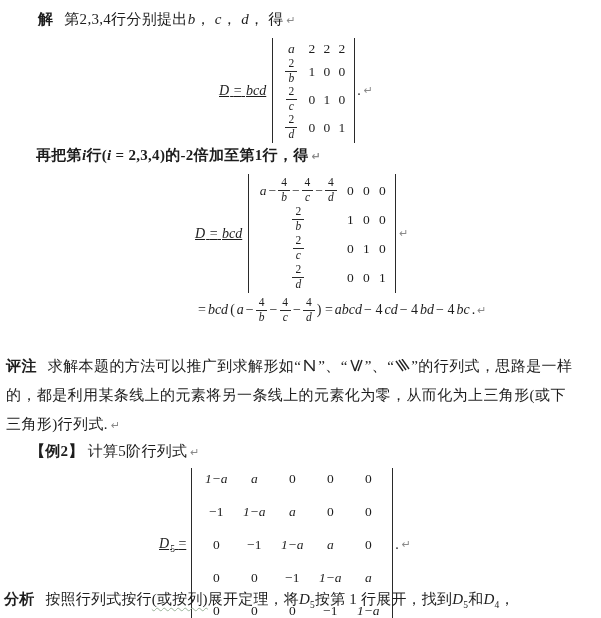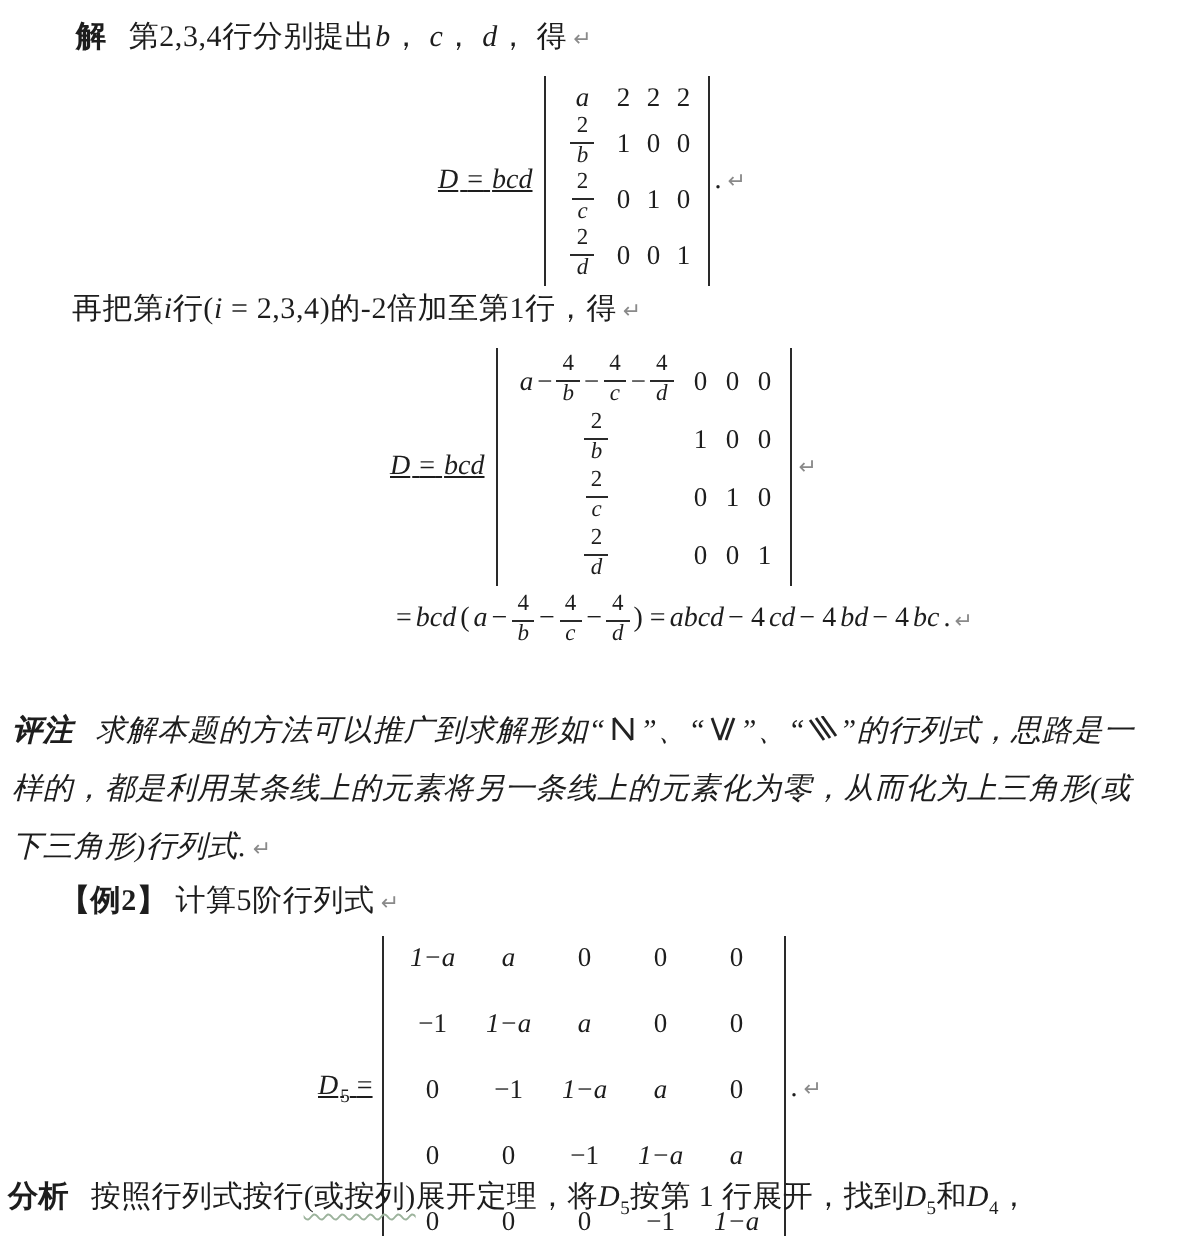--- a/index.html
+++ b/index.html
@@ -76,21 +76,21 @@
           <span class="fd">d</span>
         </span>
       <span class="cell up">0</span>
       <span class="cell up">0</span>
       <span class="cell up">1</span>
     </div>
     <span class="dot">.</span>
       <span class="pilcrow">↵</span>
   </div>
 
-  <p class="para" style="left:36px;top:144px;">
+  <p class="para" style="left:36px;top:144px;font-weight:bold;">
     <span>再把第</span><span class="mi">i</span><span>行(</span><span class="mi">i</span><span> = 2,3,4)的-2倍加至第1行，得</span><span class="pilcrow">↵</span>
   </p>
 
   <div class="eq" style="left:194px;top:174px;">
     <span class="lhs"><span class="mi">D</span> <span>=</span> <span class="mi">bcd</span></span>
     <div class="mat mat2">
       <span class="cell expr">
         <span class="mi">a</span>
           <span>−</span>
           <span class="frac">
@@ -164,21 +164,21 @@
       <span>− 4</span>
       <span class="mi">cd</span>
       <span>− 4</span>
       <span class="mi">bd</span>
       <span>− 4</span>
       <span class="mi">bc</span>
       <span> .</span>
       <span class="pilcrow">↵</span>
   </div>
 
-  <p class="para flow" style="left:6px;top:352px;width:574px;font-style:italic;">
+  <p class="para flow" style="left:6px;top:352px;width:574px;">
     <span class="lbl">评注</span><span>求解本题的方法可以推广到求解形如“</span><span class="pat"><svg width="15" height="13" viewBox="0 0 15 13">
           <line x1="3" y1="1" x2="3" y2="12"></line>
           <line x1="3" y1="1" x2="12" y2="12"></line>
           <line x1="12" y1="1" x2="12" y2="12"></line>
         </svg></span><span>”、“</span><span class="pat"><svg width="15" height="13" viewBox="0 0 15 13">
           <line x1="2" y1="1" x2="6" y2="12"></line>
           <line x1="6" y1="12" x2="10" y2="1"></line>
           <line x1="9" y1="12" x2="13" y2="1"></line>
         </svg></span><span>”、“</span><span class="pat"><svg width="15" height="13" viewBox="0 0 15 13">
           <line x1="1" y1="2" x2="8" y2="12"></line>

